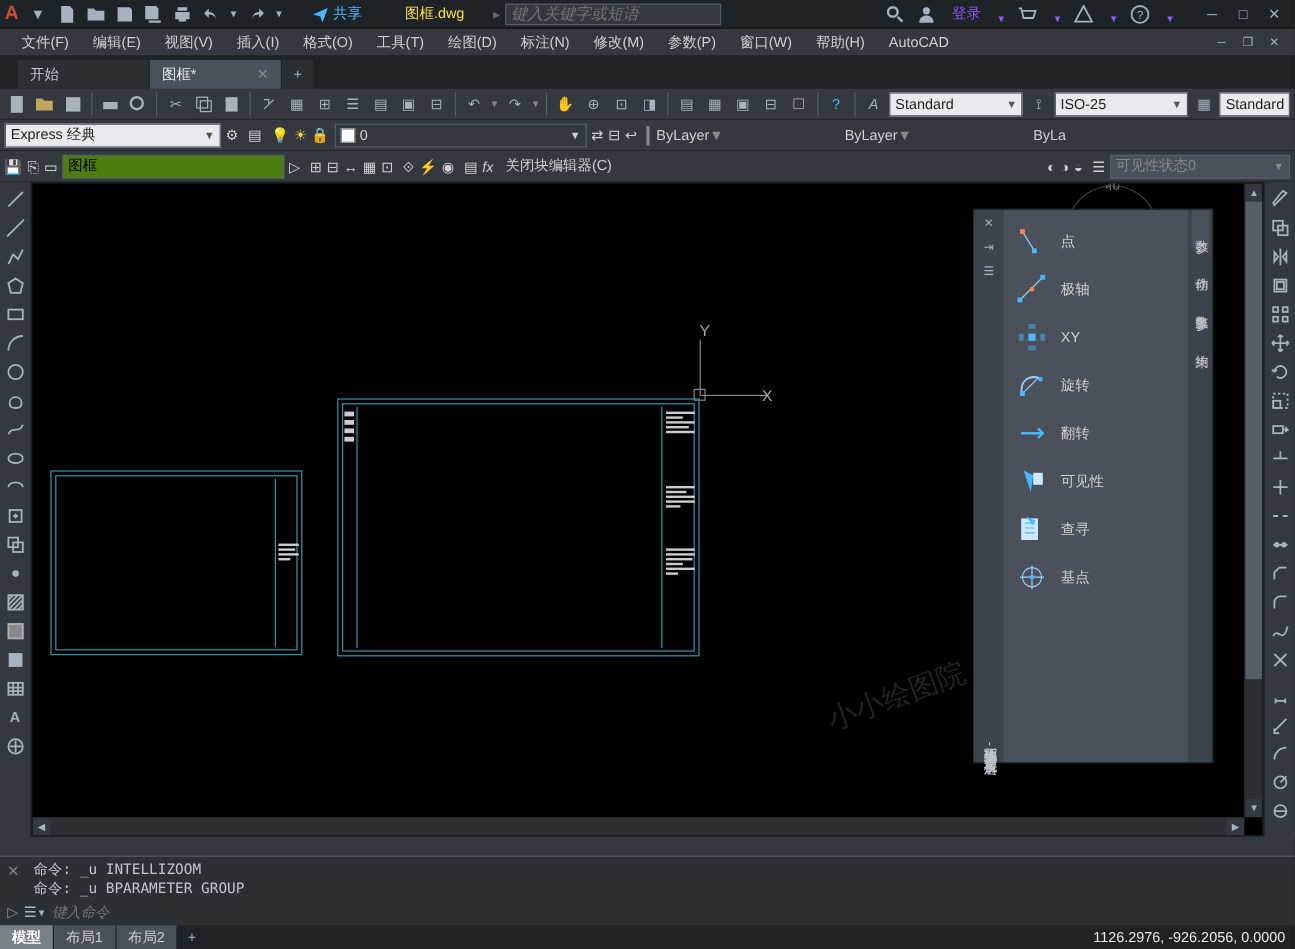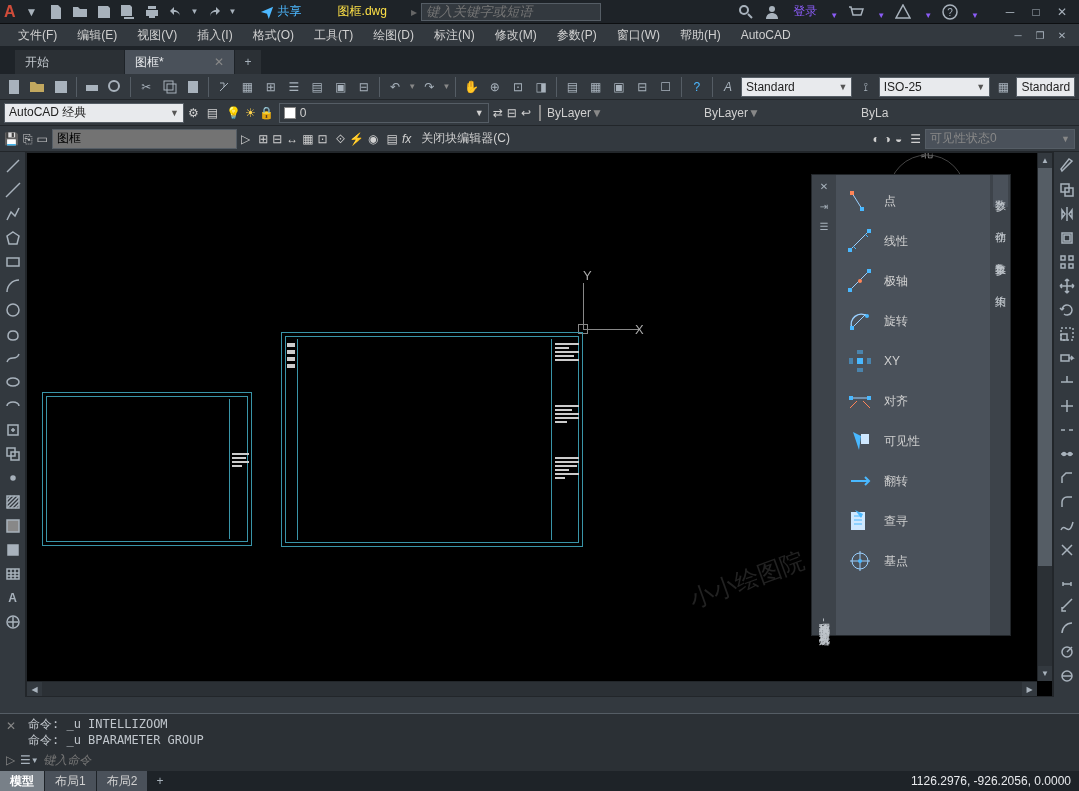--- a/index.html
+++ b/index.html
@@ -95,21 +95,21 @@
   display:flex; align-items:center; padding:0 4px;
 }
 .ws-combo .caret { margin-left:auto; font-size:9px; color:#555; }
 .layer-combo { background:#33393f; border:1px solid #555d65; height:20px; width:210px; color:#d0d0d0; display:flex; align-items:center; padding:0 4px; gap:4px;}
 .layer-combo .sw { width:12px; height:12px; border:1px solid #888; background:#fff; }
 
 .blockedit-row {
   height:26px; background:#33393f; border-bottom:1px solid #22262a;
   display:flex; align-items:center; padding:0 4px; gap:4px;
 }
-.be-field { background:#737373; border:1px solid #555d65; height:20px; width:185px; color:#000; padding:0 4px; display:flex; align-items:center; }
+.be-field { background:#4d7c0f; border:1px solid #555d65; height:20px; width:185px; color:#000; padding:0 4px; display:flex; align-items:center; }
 .be-vis { background:#4a515a; border:1px solid #555d65; height:20px; width:150px; color:#888; padding:0 4px; display:flex; align-items:center;}
 
 .main {
   position: absolute;
   top: 152px;
   left: 0;
   right: 0;
   bottom: 94px;
   display:flex;
 }
@@ -403,21 +403,21 @@
       <span class="caret">▼</span>
     </div>
   <div class="tbtn">▦</div>
   <div class="combo" style="width:60px;">
       <span>Standard</span>
     </div>
 </div>
 
 <div class="workspace-row">
   <div class="ws-combo">
-    <span>AutoCAD 经典</span>
+    <span>Express 经典</span>
     <span class="caret">▼</span>
   </div>
   <div class="tbtn">⚙</div>
   <div class="sep"></div>
   <div class="tbtn">▤</div>
   <div class="sep"></div>
   <div class="tbtn" style="color:#d4a437;">💡</div>
   <div class="tbtn" style="color:#ffd34d;">☀</div>
   <div class="tbtn">🔒</div>
   <div class="layer-combo">
@@ -657,86 +657,64 @@
                 </svg>
               </div>
               <span>点</span>
             </div>
           <div class="item">
               <div class="pic">
                 <svg viewBox="0 0 26 26">
                   <path d="M3 22L22 3" stroke="#9ad0ff"></path>
                   <rect x="1" y="20" width="4" height="4" fill="#49b8ff"></rect>
                   <rect x="20" y="1" width="4" height="4" fill="#49b8ff"></rect>
-                  <path d="M6 18l3 3M18 6l3 3" stroke="#49b8ff"></path>
-                </svg>
-              </div>
-              <span>线性</span>
-            </div>
-          <div class="item">
-              <div class="pic">
-                <svg viewBox="0 0 26 26">
-                  <path d="M3 22L22 3" stroke="#9ad0ff"></path>
-                  <rect x="1" y="20" width="4" height="4" fill="#49b8ff"></rect>
-                  <rect x="20" y="1" width="4" height="4" fill="#49b8ff"></rect>
                   <circle cx="13" cy="13" r="2" fill="#ff8558"></circle>
                 </svg>
               </div>
               <span>极轴</span>
-            </div>
-          <div class="item">
-              <div class="pic">
-                <svg viewBox="0 0 26 26">
-                  <path d="M5 20A10 10 0 0 1 20 8" fill="none" stroke="#9ad0ff" stroke-width="1.5"></path>
-                  <path d="M5 20l14-14" stroke="#9ad0ff"></path>
-                  <rect x="3" y="18" width="4" height="4" fill="#49b8ff"></rect>
-                  <circle cx="20" cy="8" r="2" fill="#49b8ff"></circle>
-                </svg>
-              </div>
-              <span>旋转</span>
             </div>
           <div class="item">
               <div class="pic">
                 <svg viewBox="0 0 26 26">
                   <rect x="10" y="10" width="6" height="6" fill="#49b8ff"></rect>
                   <rect x="2" y="10" width="4" height="6" fill="#49b8ff" opacity=".5"></rect>
                   <rect x="20" y="10" width="4" height="6" fill="#49b8ff" opacity=".5"></rect>
                   <rect x="10" y="2" width="6" height="4" fill="#49b8ff" opacity=".5"></rect>
                   <rect x="10" y="20" width="6" height="4" fill="#49b8ff" opacity=".5"></rect>
                 </svg>
               </div>
               <span>XY</span>
             </div>
           <div class="item">
               <div class="pic">
                 <svg viewBox="0 0 26 26">
-                  <path d="M3 10h20" stroke="#9ad0ff"></path>
-                  <rect x="2" y="8" width="4" height="4" fill="#49b8ff"></rect>
-                  <rect x="20" y="8" width="4" height="4" fill="#49b8ff"></rect>
-                  <path d="M3 20L10 13M23 20L16 13" stroke="#ff8558"></path>
+                  <path d="M5 20A10 10 0 0 1 20 8" fill="none" stroke="#9ad0ff" stroke-width="1.5"></path>
+                  <path d="M5 20l14-14" stroke="#9ad0ff"></path>
+                  <rect x="3" y="18" width="4" height="4" fill="#49b8ff"></rect>
+                  <circle cx="20" cy="8" r="2" fill="#49b8ff"></circle>
                 </svg>
               </div>
-              <span>对齐</span>
+              <span>旋转</span>
+            </div>
+          <div class="item">
+              <div class="pic">
+                <svg viewBox="0 0 26 26">
+                  <path d="M4 13h18M18 9l4 4-4 4" fill="none" stroke="#49b8ff" stroke-width="2"></path>
+                </svg>
+              </div>
+              <span>翻转</span>
             </div>
           <div class="item">
               <div class="pic">
                 <svg viewBox="0 0 26 26">
                   <path d="M6 4l8 4-2 14z" fill="#49b8ff"></path>
                   <rect x="14" y="6" width="8" height="10" fill="#cfe8ff"></rect>
                 </svg>
               </div>
               <span>可见性</span>
-            </div>
-          <div class="item">
-              <div class="pic">
-                <svg viewBox="0 0 26 26">
-                  <path d="M4 13h18M18 9l4 4-4 4" fill="none" stroke="#49b8ff" stroke-width="2"></path>
-                </svg>
-              </div>
-              <span>翻转</span>
             </div>
           <div class="item">
               <div class="pic">
                 <svg viewBox="0 0 26 26">
                   <rect x="4" y="4" width="14" height="18" fill="#cfe8ff"></rect>
                   <path d="M7 8h8M7 12h8M7 16h8" stroke="#49b8ff"></path>
                   <path d="M8 2l8 4-2 4z" fill="#49b8ff"></path>
                 </svg>
               </div>
               <span>查寻</span>

